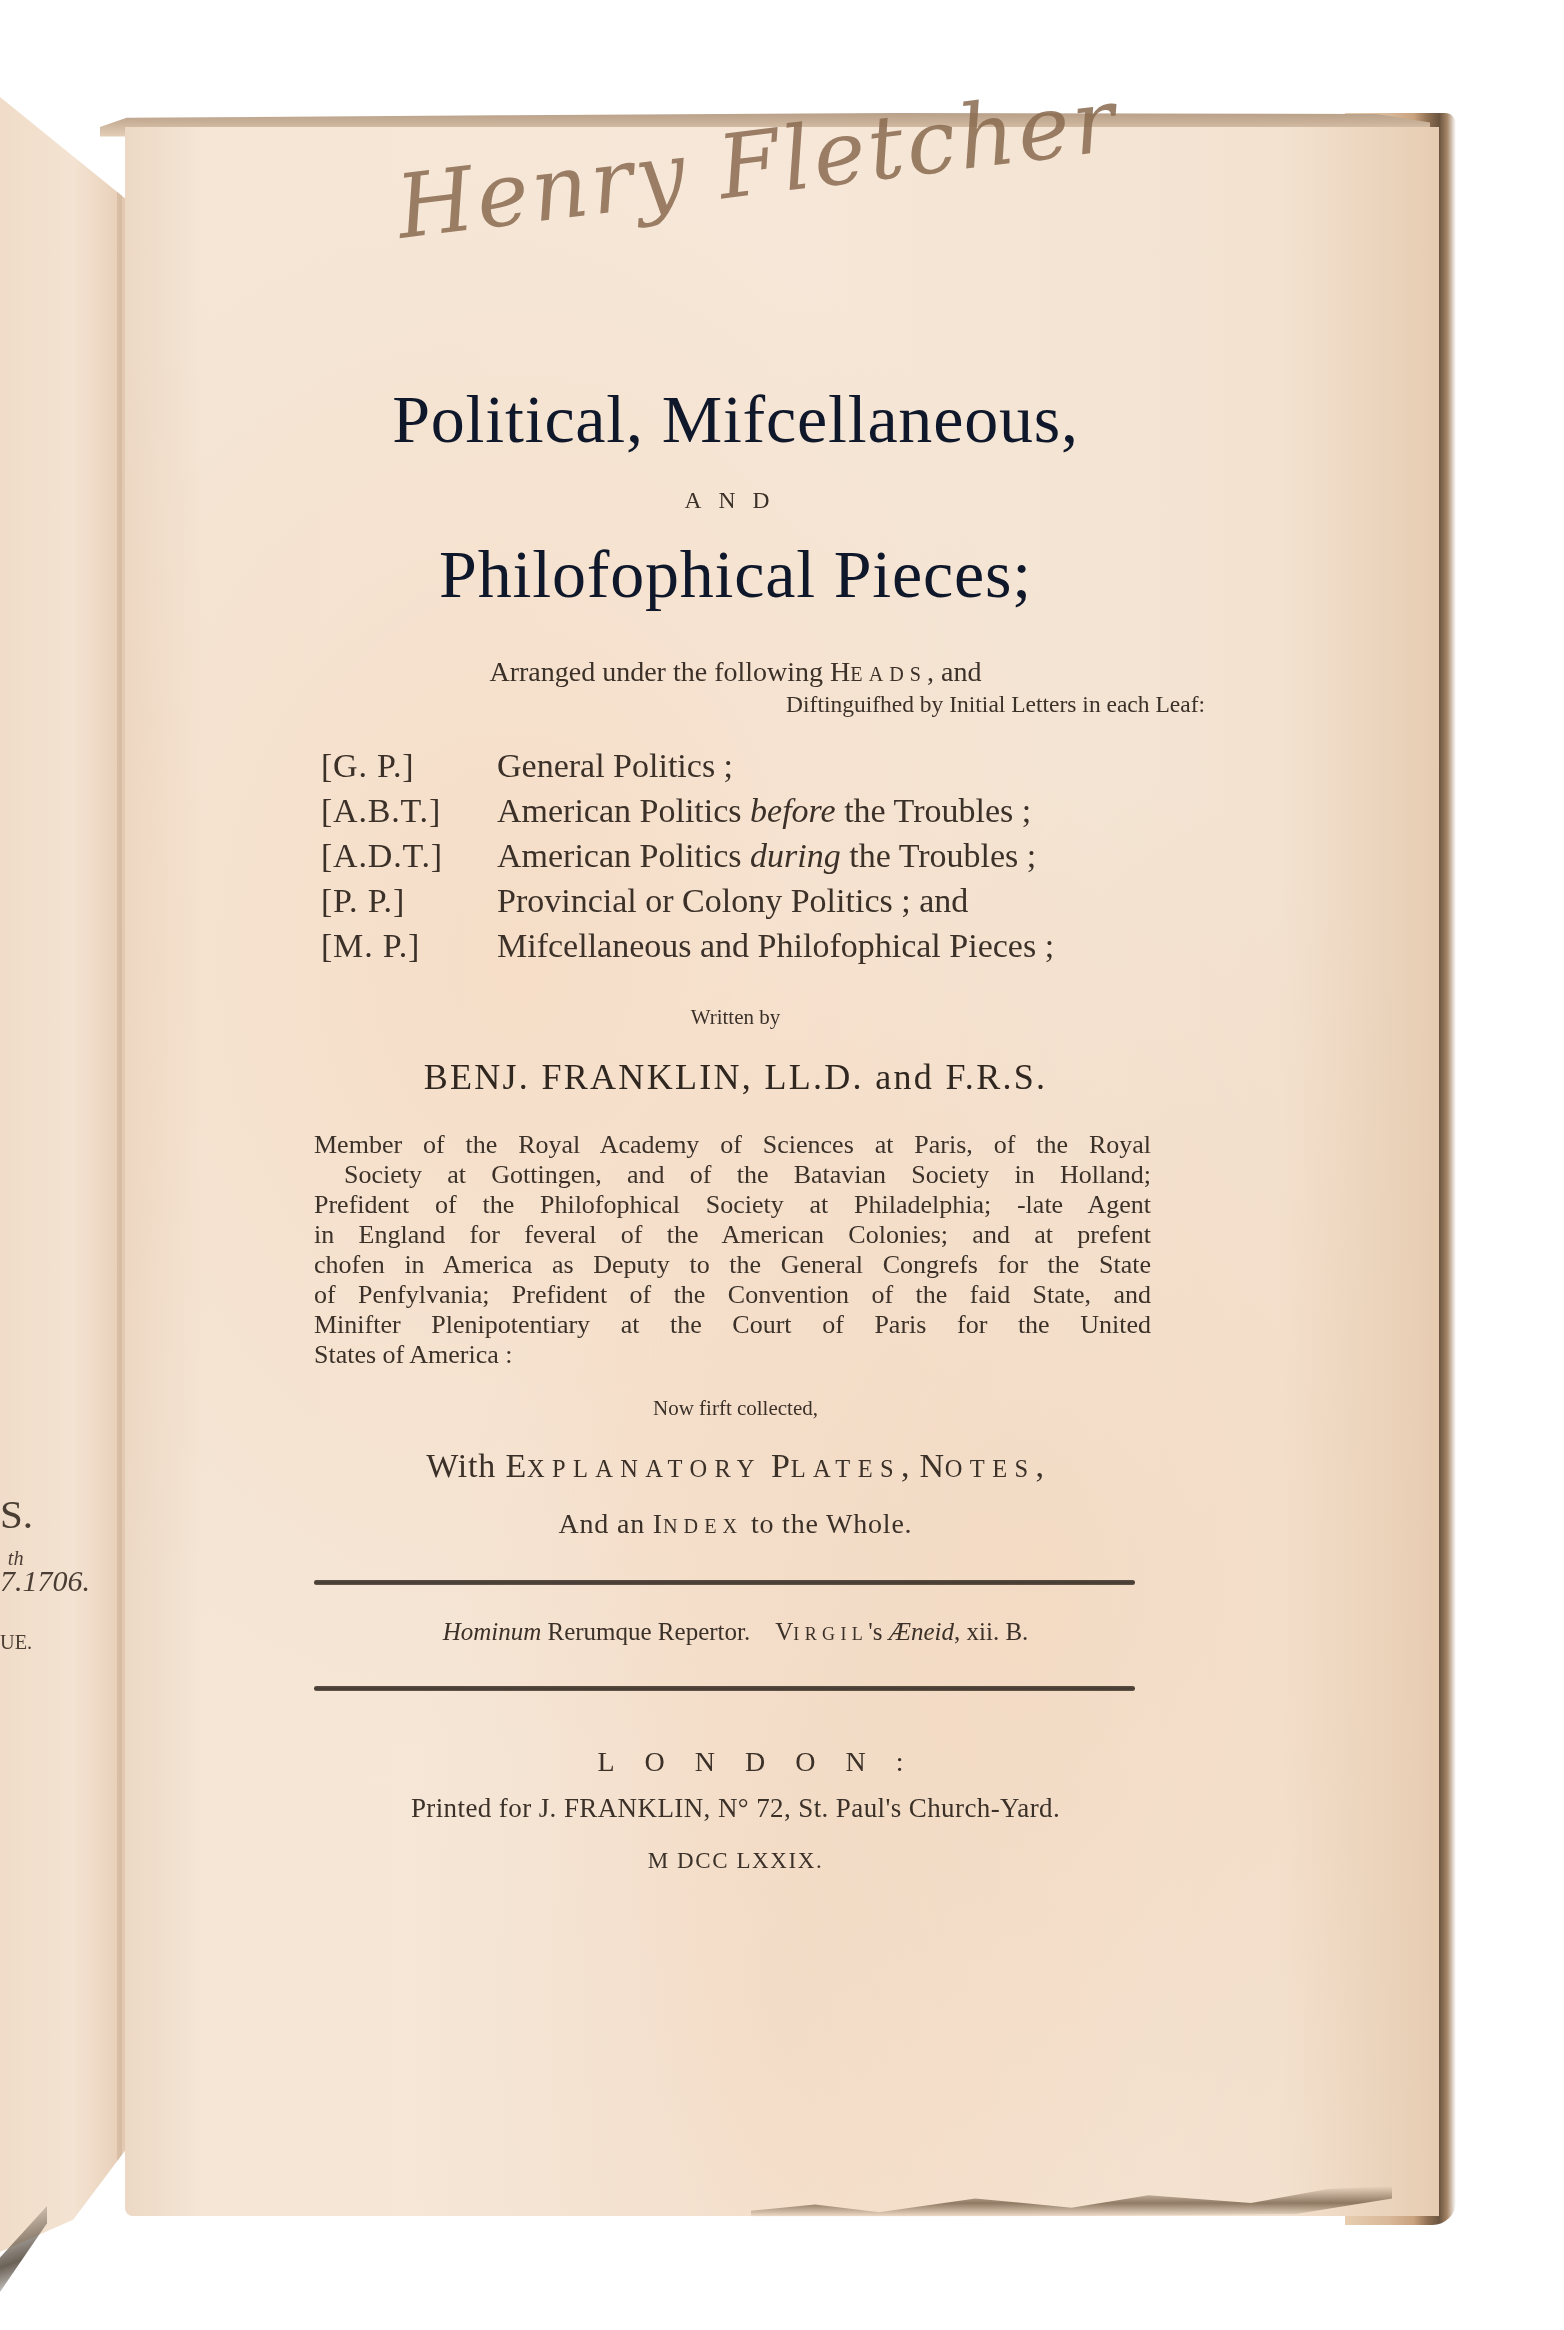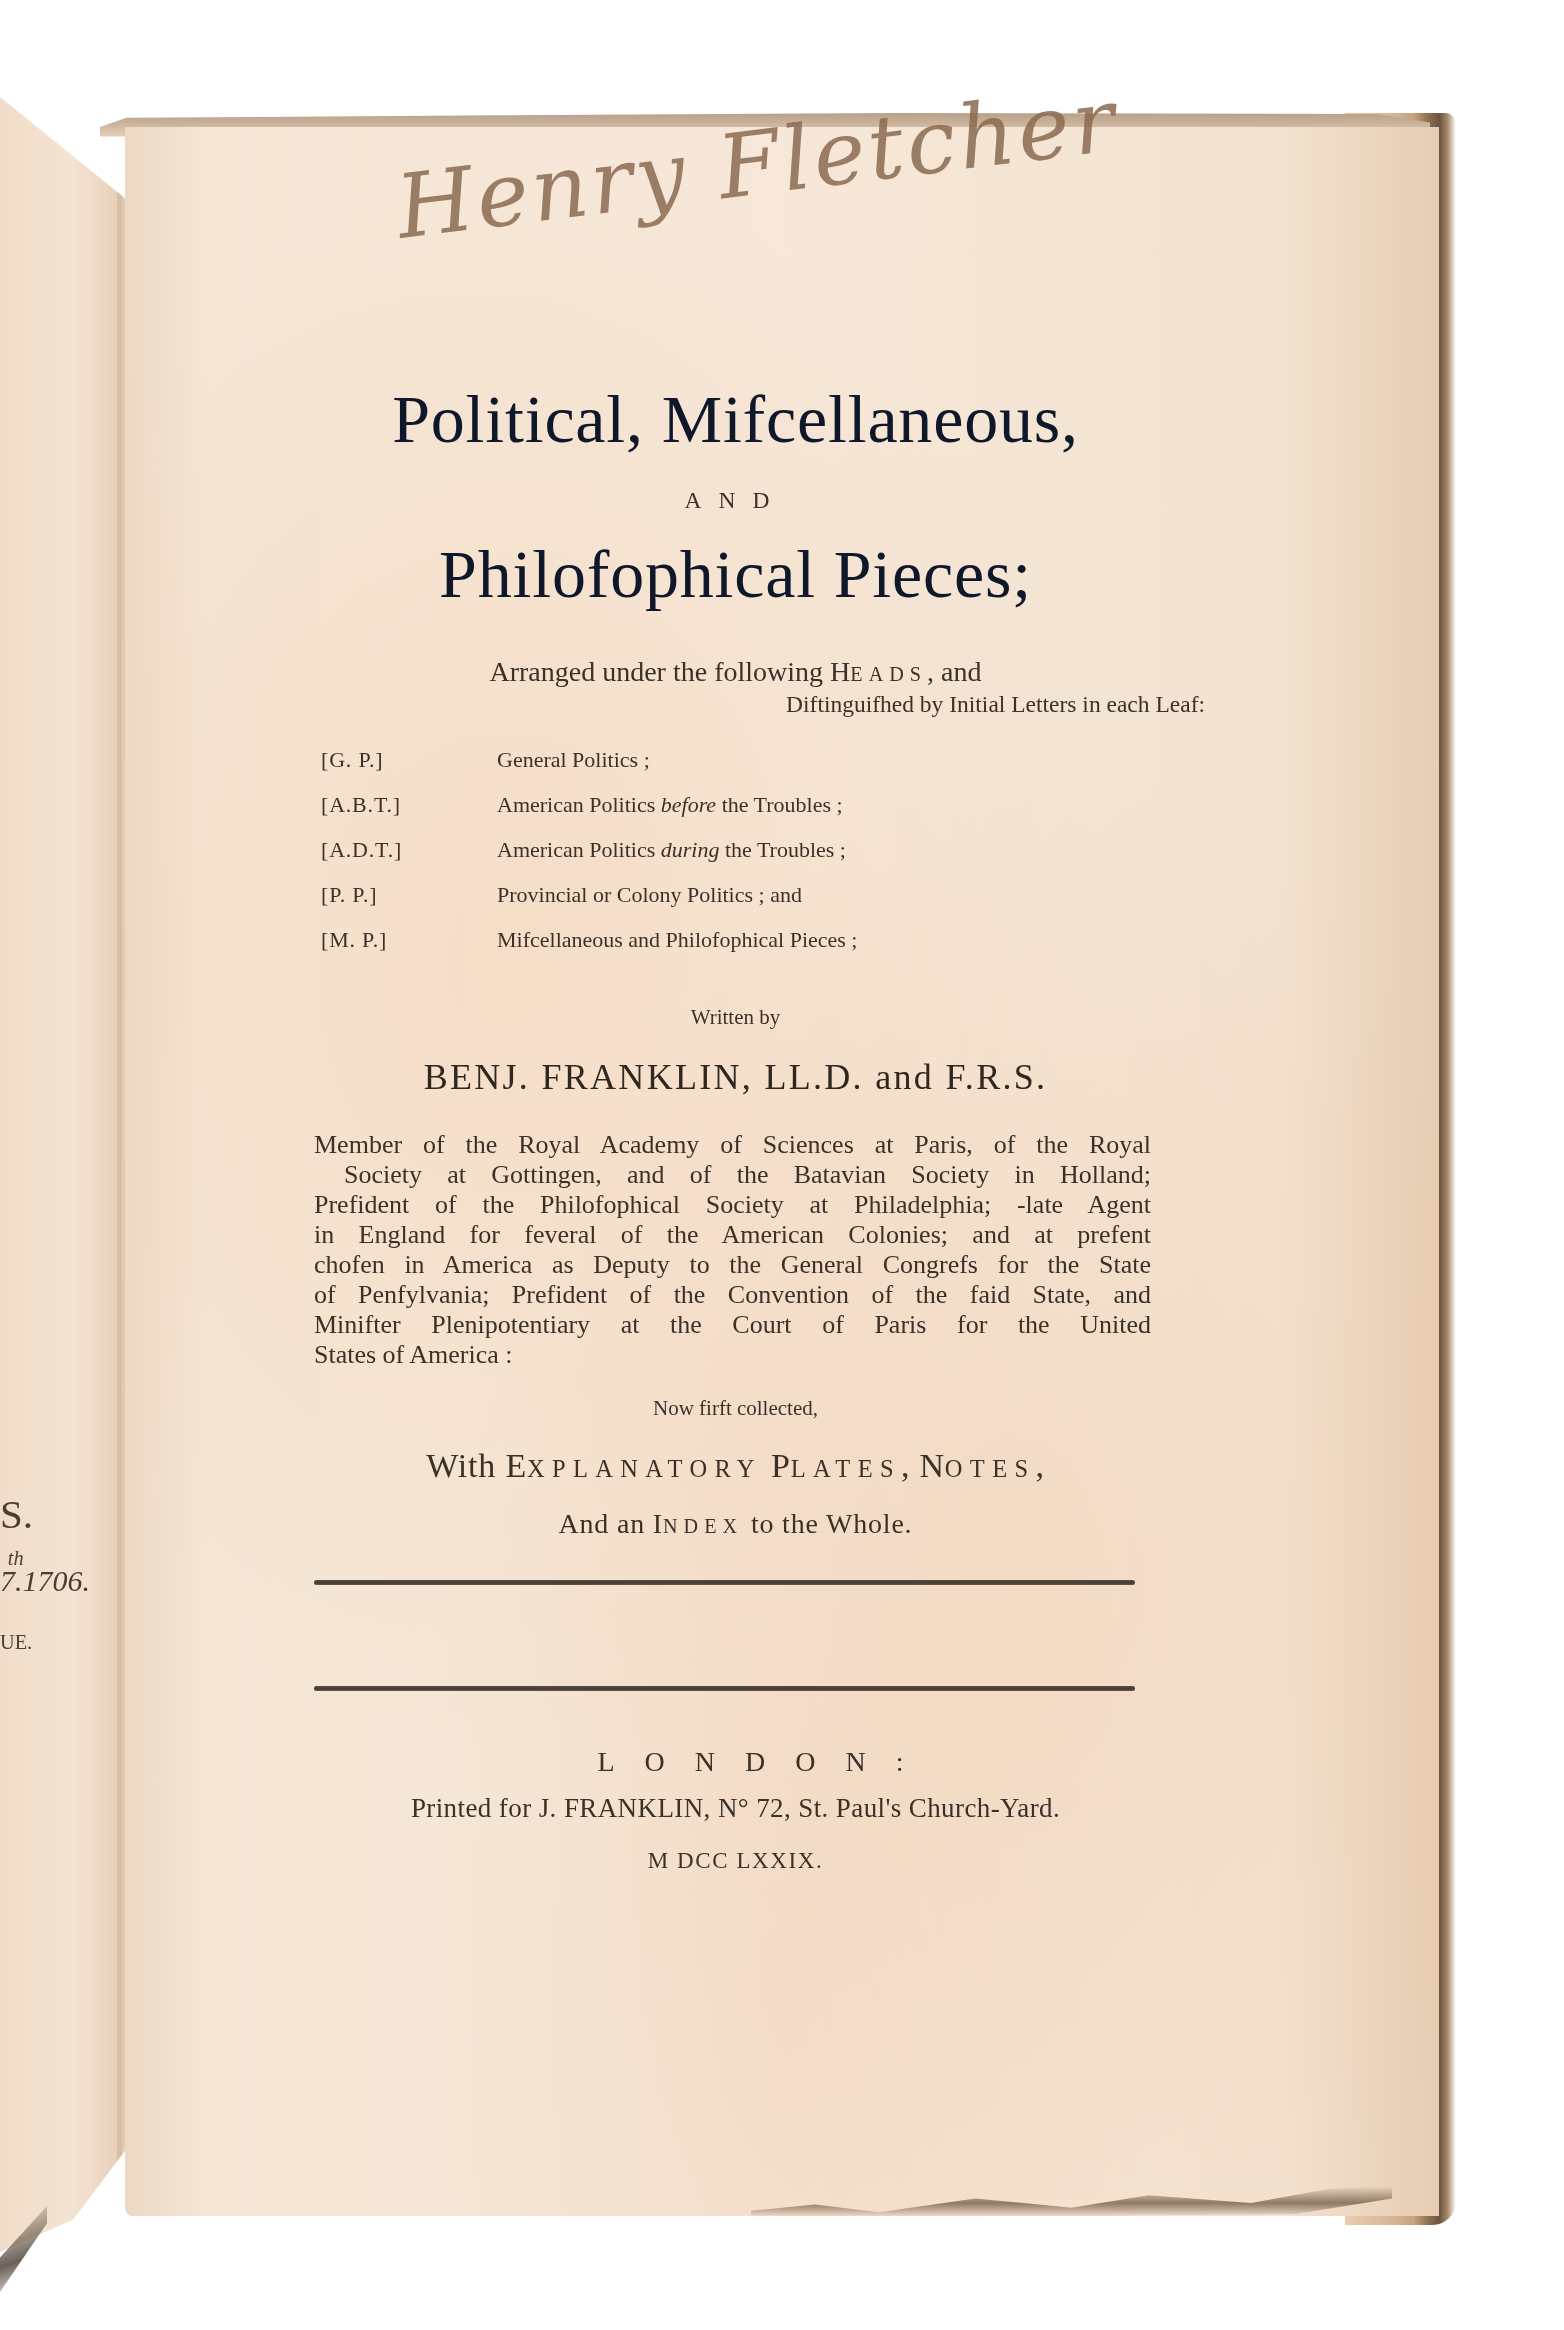--- a/index.html
+++ b/index.html
@@ -65,21 +65,21 @@
   }
   .title-line {
     font-size: 68px; line-height: 1; color: #0f172a; letter-spacing: 0.8px;
   }
   .and-small { font-size: 23.5px; letter-spacing: 17px; color: #3b3129; }
   .sub { font-size: 28px; color: #3b3129; text-align: center; }
   .sub2 { font-size: 23.5px; color: #3b3129; }
   .sc { font-size: 0.72em; letter-spacing: 0.3em; text-transform: uppercase; }
 
   .heads { position: absolute; left: 321px; top: 747px; width: 860px; }
-  .head-row { display: flex; height: 45px; align-items: baseline; font-size: 22px; color: #3b3129; }
+  .head-row { display: flex; height: 45px; align-items: baseline; font-size: 34px; color: #3b3129; }
   .head-code { width: 176px; flex: none; letter-spacing: 0.8px; }
   .head-desc { flex: 1; white-space: nowrap; }
   .head-desc i { font-style: italic; }
 
   .written { font-size: 21px; }
   .author { font-size: 36px; letter-spacing: 2.3px; color: #2f2720; }
   .bio {
     position: absolute; left: 314px; top: 1130px; width: 837px;
     font-size: 26px; line-height: 30px; color: #3b3129; text-align: justify;
   }
@@ -168,19 +168,20 @@
     <p>of Penfylvania; Prefident of the Convention of the faid State, and</p>
     <p>Minifter Plenipotentiary at the Court of Paris for the United</p>
     <p class="last">States of America :</p>
   </div>
 
   <div class="center now" style="top:1396px;">Now firft collected,</div>
   <div class="center with" style="top:1447px;"><span>With </span><span>E</span><span class="sc">XPLANATORY</span> <span>P</span><span class="sc">LATES</span><span>, </span><span>N</span><span class="sc">OTES</span><span>,</span></div>
   <div class="center index-line" style="top:1508px;"><span>And an </span><span>I</span><span class="sc">NDEX</span><span> to the Whole.</span></div>
 
   <div class="rule" style="top:1580px;"></div>
+  <div class="center motto" style="top:1618px;"><i>Hominum</i><span> Rerumque Repertor.</span>&nbsp;&nbsp;&nbsp;&nbsp;<span>V</span><span class="sc">IRGIL</span><span>'s </span><i>Æneid</i><span>, xii. B.</span></div>
   <div class="rule" style="top:1686px;"></div>
 
   <div class="center london" style="top:1746px; padding-left:30px;">LONDON:</div>
   <div class="center printed" style="top:1793px;">Printed for J. FRANKLIN, N° 72, St. Paul's Church-Yard.</div>
   <div class="center date" style="top:1848px;">M DCC LXXIX.</div>
 </div>
 
 
 </body></html>

